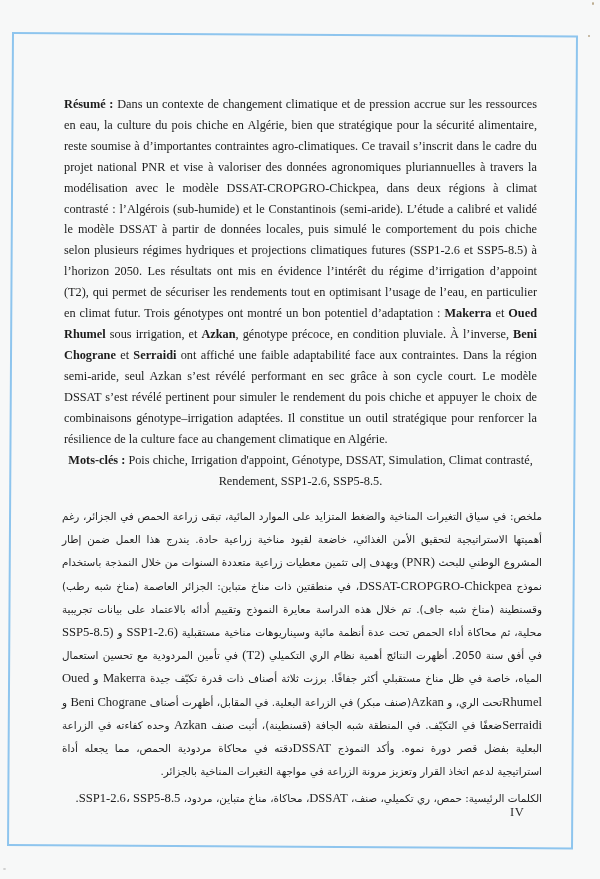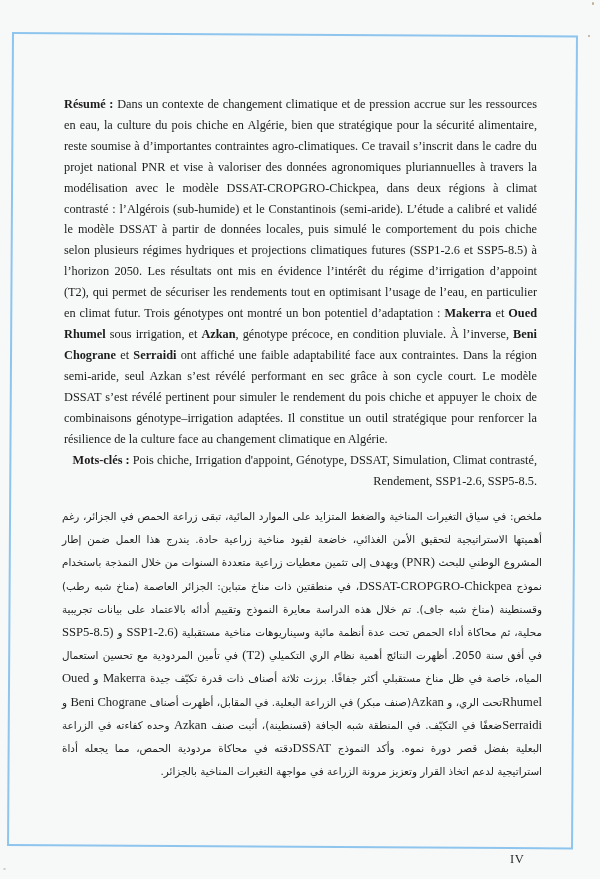--- a/index.html
+++ b/index.html
@@ -23,21 +23,21 @@
       left: 64px; top: 94px;
       width: 473px;
       font-family: "Liberation Serif", serif;
       font-size: 12.3px;
       line-height: 20.9px;
       color: #1c1c1c;
       text-align: justify;
     }
     .fr p { margin: 0; }
     .fr b { font-weight: bold; }
-    .kw-fr { margin-top: 1px !important; text-align: right; }
+    .kw-fr { margin-top: 1px !important; text-align: center; }
     .ar {
       position: absolute;
       left: 62px; top: 505px;
       width: 480px;
       direction: rtl;
       font-family: "DejaVu Sans", sans-serif;
       font-size: 10.4px;
       line-height: 23.2px;
       color: #1c1c1c;
       text-align: justify;
@@ -45,21 +45,21 @@
     .ar p { margin: 0; }
     .ar b.lat {
       font-family: "Liberation Serif", serif;
       font-size: 12.6px;
       font-weight: normal;
     }
     .ar b { font-weight: normal; }
     .kw-ar { margin-top: 4px !important; }
     .pagenum {
       position: absolute;
-      left: 510px; top: 852px;
+      left: 510px; top: 805px;
       font-family: "Liberation Serif", serif;
       font-size: 12.5px;
       color: #2a2a2a;
       letter-spacing: 0.5px;
     }
     .speck { position: absolute; background: #b9a98c; border-radius: 50%; }
   </style>
 </head>
 <body>
 
@@ -69,15 +69,16 @@
 <span class="speck" style="left:588px;top:35px;width:2px;height:2px;"></span>
 <span class="speck" style="left:3px;top:868px;width:3px;height:2px;background:#cfcfcf;"></span>
 
 <div class="fr">
   <p><b>Résumé :</b><span> Dans un contexte de changement climatique et de pression accrue sur les ressources en eau, la culture du pois chiche en Algérie, bien que stratégique pour la sécurité alimentaire, reste soumise à d’importantes contraintes agro-climatiques. Ce travail s’inscrit dans le cadre du projet national PNR et vise à valoriser des données agronomiques pluriannuelles à travers la modélisation avec le modèle DSSAT-CROPGRO-Chickpea, dans deux régions à climat contrasté : l’Algérois (sub-humide) et le Constantinois (semi-aride). L’étude a calibré et validé le modèle DSSAT à partir de données locales, puis simulé le comportement du pois chiche selon plusieurs régimes hydriques et projections climatiques futures (SSP1-2.6 et SSP5-8.5) à l’horizon 2050. Les résultats ont mis en évidence l’intérêt du régime d’irrigation d’appoint (T2), qui permet de sécuriser les rendements tout en optimisant l’usage de l’eau, en particulier en climat futur. Trois génotypes ont montré un bon potentiel d’adaptation : </span><b>Makerra</b><span> et </span><b>Oued Rhumel</b><span> sous irrigation, et </span><b>Azkan</b><span>, génotype précoce, en condition pluviale. À l’inverse, </span><b>Beni Chograne</b><span> et </span><b>Serraidi</b><span> ont affiché une faible adaptabilité face aux contraintes. Dans la région semi-aride, seul Azkan s’est révélé performant en sec grâce à son cycle court. Le modèle DSSAT s’est révélé pertinent pour simuler le rendement du pois chiche et appuyer le choix de combinaisons génotype–irrigation adaptées. Il constitue un outil stratégique pour renforcer la résilience de la culture face au changement climatique en Algérie.</span></p>
   <p class="kw-fr"><b>Mots-clés :</b><span> Pois chiche, Irrigation d'appoint, Génotype, DSSAT, Simulation, Climat contrasté, Rendement, SSP1-2.6, SSP5-8.5.</span></p>
 </div>
 
 <div class="ar">
   <p><b>ملخص:</b><span> في سياق التغيرات المناخية والضغط المتزايد على الموارد المائية، تبقى زراعة الحمص في الجزائر، رغم أهميتها الاستراتيجية لتحقيق الأمن الغذائي، خاضعة لقيود مناخية زراعية حادة. يندرج هذا العمل ضمن إطار المشروع الوطني للبحث </span><b class="lat">(PNR)</b><span> ويهدف إلى تثمين معطيات زراعية متعددة السنوات من خلال النمذجة باستخدام نموذج </span><b class="lat">DSSAT-CROPGRO-Chickpea</b><span>، في منطقتين ذات مناخ متباين: الجزائر العاصمة (مناخ شبه رطب) وقسنطينة (مناخ شبه جاف). تم خلال هذه الدراسة معايرة النموذج وتقييم أدائه بالاعتماد على بيانات تجريبية محلية، ثم محاكاة أداء الحمص تحت عدة أنظمة مائية وسيناريوهات مناخية مستقبلية </span><b class="lat">(SSP1-2.6</b><span> و </span><b class="lat">(SSP5-8.5</b><span> في أفق سنة 2050. أظهرت النتائج أهمية نظام الري التكميلي </span><b class="lat">(T2)</b><span> في تأمين المردودية مع تحسين استعمال المياه، خاصة في ظل مناخ مستقبلي أكثر جفافًا. برزت ثلاثة أصناف ذات قدرة تكيّف جيدة </span><b class="lat">Makerra</b><span> و </span><b class="lat">Oued Rhumel</b><span>تحت الري، و </span><b class="lat">Azkan</b><span>(صنف مبكر) في الزراعة البعلية. في المقابل، أظهرت أصناف </span><b class="lat">Beni Chograne</b><span> و </span><b class="lat">Serraidi</b><span>ضعفًا في التكيّف. في المنطقة شبه الجافة (قسنطينة)، أثبت صنف </span><b class="lat">Azkan</b><span> وحده كفاءته في الزراعة البعلية بفضل قصر دورة نموه. وأكد النموذج </span><b class="lat">DSSAT</b><span>دقته في محاكاة مردودية الحمص، مما يجعله أداة استراتيجية لدعم اتخاذ القرار وتعزيز مرونة الزراعة في مواجهة التغيرات المناخية بالجزائر.</span></p>
+  <p class="kw-ar"><b>الكلمات الرئيسية:</b><span> حمص، ري تكميلي، صنف، </span><b class="lat">DSSAT</b><span>، محاكاة، مناخ متباين، مردود، </span><b class="lat">SSP1-2.6، SSP5-8.5.</b></p>
 </div>
 
 <div class="pagenum">IV</div>
 
 </body></html>

